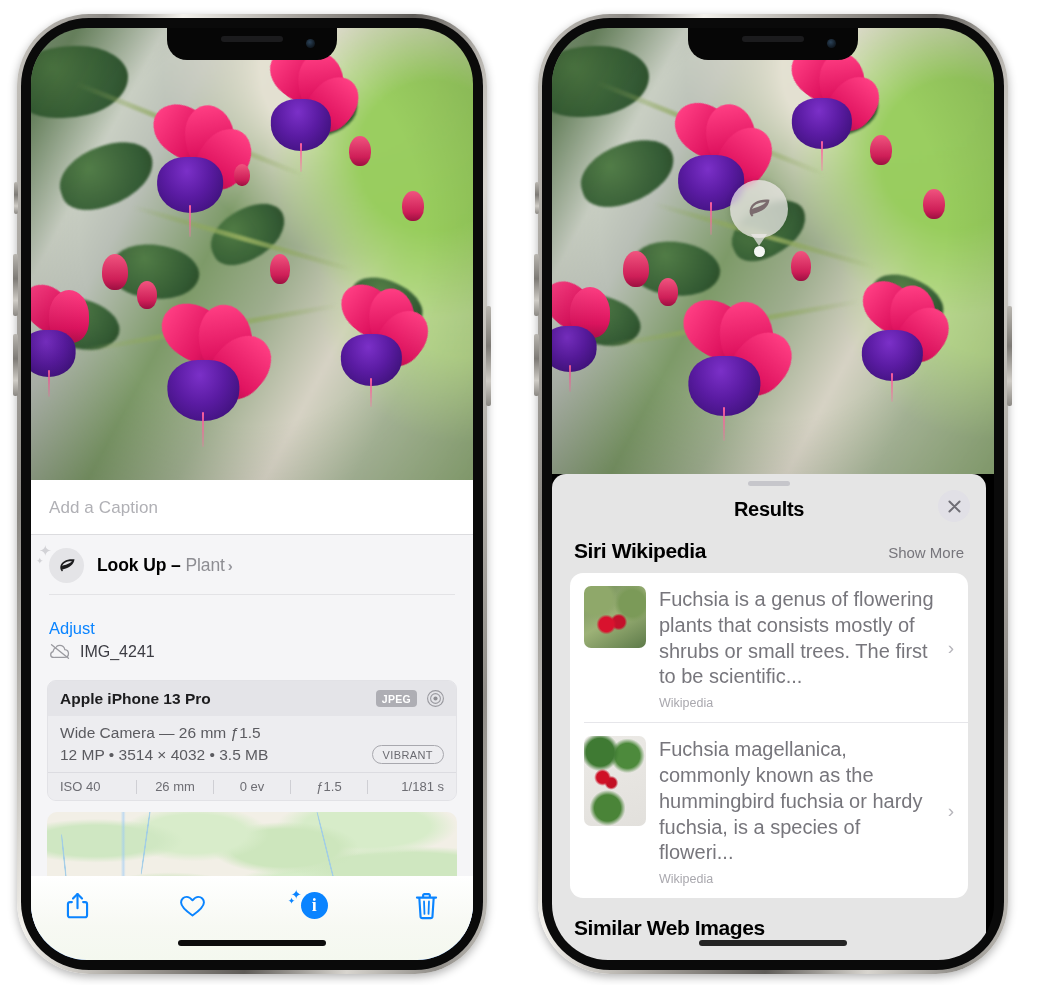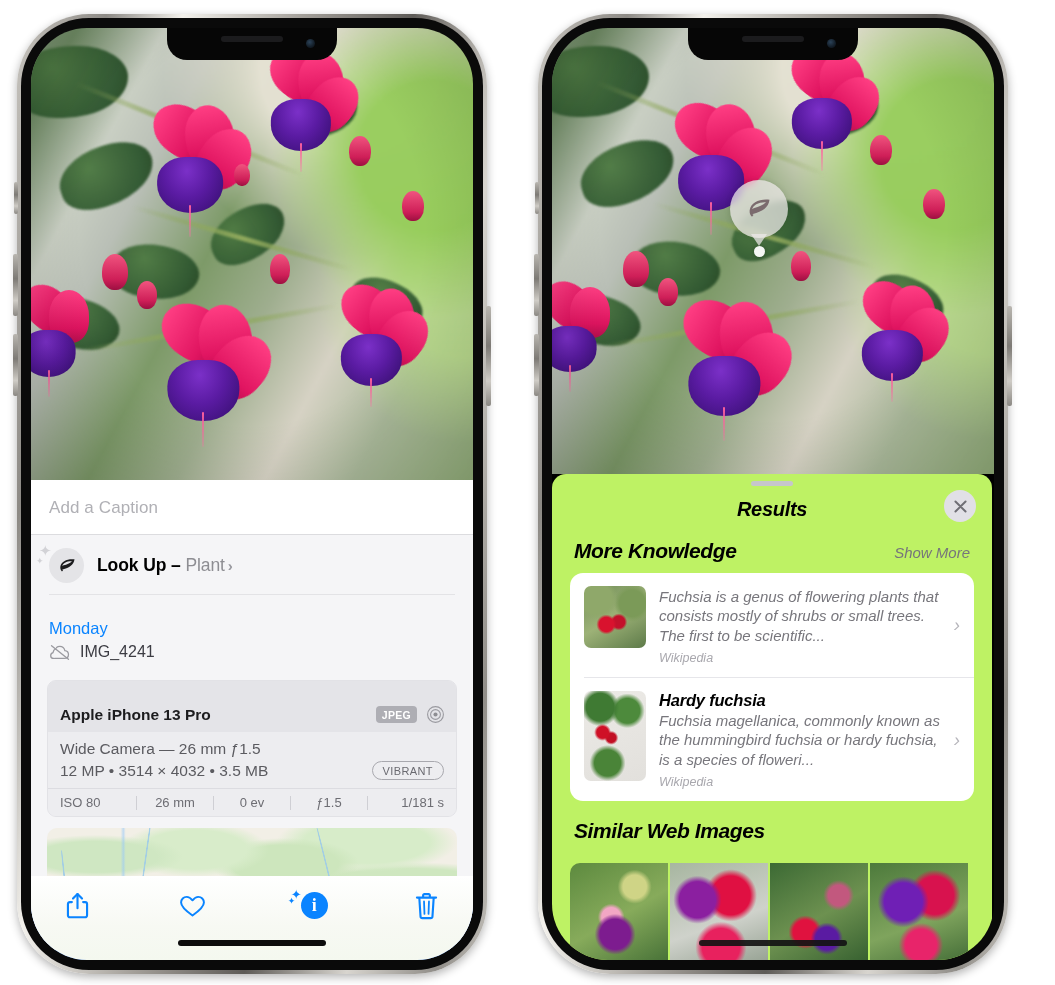--- a/index.html
+++ b/index.html
@@ -159,32 +159,32 @@
   .lookup-text { font-size: 17.5px; color: #000; font-weight: 700; letter-spacing: -.1px; }
   .lookup-text .sub { font-weight: 400; color: #8e8e93; }
   .chev-sm { color: #9a9aa0; font-size: 15px; margin-left: 3px; }
 
   .meta-sep { height: 1px; background: #e3e3e6; margin: 11px 0 0 0; }
 
   .meta-block { background: #fff; padding: 12px 18px 8px 18px; }
   .meta-top { display: flex; align-items: baseline; justify-content: space-between; }
   .meta-date { font-size: 16.5px; color: #000; font-weight: 700; letter-spacing: -.2px; }
   .adjust { font-size: 16.5px; color: #0a84ff; }
-  .meta-file { display: flex; align-items: flex-end; gap: 9px; margin-top: 5px; }
+  .meta-file { display: flex; align-items: flex-start; gap: 9px; margin-top: 5px; }
   .meta-file .name { font-size: 16px; color: #3c3c43; }
   .cloudoff { width: 22px; height: 17px; }
 
   
   .exif-card {
     margin: 11px 16px 0 16px; border-radius: 9px; overflow: hidden;
     background: #ededf0; border: 1px solid #e2e2e6;
   }
   .exif-head {
     display: flex; align-items: center; justify-content: space-between;
-    padding: 24px 11px 8px 12px; background: #e4e4e8; gap: 6px;
+    padding: 8px 11px 8px 12px; background: #e4e4e8; gap: 6px;
   }
   .exif-head .model { font-size: 15.5px; font-weight: 700; color: #1c1c1e; }
   .exif-head .right { display: flex; align-items: center; gap: 9px; }
   .fmt-badge {
     background: #aeaeb4; color: #fff; font-size: 10.5px; font-weight: 700;
     padding: 2.5px 6px; border-radius: 4px; letter-spacing: .3px;
   }
   .lens-icon { width: 19px; height: 19px; }
   .exif-body { padding: 8px 12px 8px 12px; background: #ededf0; }
   .exif-line1 { font-size: 15.5px; color: #5b5b60; }
@@ -275,24 +275,24 @@
     border-top: 12px solid rgba(236,232,232,.74);
   }
   .vlu-dot {
     position: absolute; z-index: 30;
     width: 11px; height: 11px; border-radius: 50%;
     background: rgba(255,255,255,.95);
     box-shadow: 0 0 4px rgba(0,0,0,.25);
   }
 
   .results-sheet {
-    position: absolute; left: 0; right: 2px; bottom: 0;
-    background: #bef264;
+    position: absolute; left: 0; right: 8px; bottom: 0;
+    background: #e5e5e5;
     border-radius: 14px 14px 0 0;
-    z-index: 20; overflow: hidden; font-style: italic;
+    z-index: 20; overflow: hidden;
   }
   .grabber {
     width: 42px; height: 5px; border-radius: 3px; background: #c6c6cb;
     margin: 7px auto 0 auto;
   }
   .res-head {
     position: relative; padding: 12px 0 18px 0; text-align: center;
   }
   .res-title { font-size: 20px; font-weight: 700; color: #000; letter-spacing: -.3px; }
   .close-btn {
@@ -330,21 +330,21 @@
     background:
       radial-gradient(circle at 30% 46%, #cf1026 0 9%, rgba(0,0,0,0) 13%),
       radial-gradient(circle at 44% 52%, #c20f24 0 8%, rgba(0,0,0,0) 12%),
       radial-gradient(circle at 26% 18%, #3f7a33 0 16%, rgba(0,0,0,0) 22%),
       radial-gradient(circle at 70% 22%, #4d8a3c 0 15%, rgba(0,0,0,0) 21%),
       radial-gradient(circle at 38% 80%, #4a8438 0 16%, rgba(0,0,0,0) 22%),
       linear-gradient(160deg,#eceae6,#e2e0dc);
   }
   .know-body { flex: 1; min-width: 0; padding-right: 18px; }
   .know-title { font-size: 16.5px; font-weight: 700; color: #000; letter-spacing: -.2px; }
-  .know-desc { font-size: 15px; color: #77767c; line-height: 1.29; margin-top: 1px; }
+  .know-desc { font-size: 20px; color: #77767c; line-height: 1.29; margin-top: 1px; }
   .know-src  { font-size: 12.5px; color: #a9a8ae; margin-top: 6px; }
   .know-chev {
     position: absolute; right: 14px; top: 50%; transform: translateY(-50%);
     color: #b6b5bb; font-size: 19px; font-weight: 300;
   }
 
   .simweb { margin-top: 18px; }
   .simweb .sec-title { padding: 0 0 0 0; }
   .sim-strip { display: flex; margin-top: 10px; padding-left: 18px; gap: 2px; overflow: hidden; }
   .sim-thumb { flex: 0 0 auto; width: 98px; height: 108px; overflow: hidden; }
@@ -464,21 +464,21 @@
             </div>
             <div class="lookup-text">
               <span>Look Up – </span><span class="sub">Plant</span><span class="chev-sm">›</span>
             </div>
           </div>
           <div class="meta-sep"></div>
         </div>
 
         <div class="meta-block" style="background:#f5f5f7;">
           <div class="meta-top">
-            <div class="adjust">Monday</div>
+            <div class="adjust">Adjust</div>
           </div>
           <div class="meta-file">
             <svg class="cloudoff" viewBox="0 0 26 20">
               <path d="M6.6 17h11.3c3 0 5.1-2 5.1-4.7 0-2.5-1.8-4.4-4.3-4.6-.6-3-3-5-6-5-1.5 0-2.8.5-3.8 1.3" fill="none" stroke="#9a9aa0" stroke-width="1.5" stroke-linecap="round"></path>
               <path d="M8.3 5.3C6.3 6.2 5 8 4.7 10.2 3 10.7 2 12.1 2 13.8 2 15.7 3.4 17 5.4 17" fill="none" stroke="#9a9aa0" stroke-width="1.5" stroke-linecap="round"></path>
               <path d="M3 2l20 16" stroke="#9a9aa0" stroke-width="1.6" stroke-linecap="round"></path>
             </svg>
             <div class="name">IMG_4241</div>
           </div>
         </div>
@@ -497,21 +497,21 @@
             </div>
           </div>
           <div class="exif-body">
             <div class="exif-line1">Wide Camera — 26 mm ƒ1.5</div>
             <div class="exif-line2row">
               <div class="exif-line2">12 MP • 3514 × 4032 • 3.5 MB</div>
               <div class="vibrant">VIBRANT</div>
             </div>
           </div>
           <div class="exif-foot">
-            <div class="cell">ISO 80</div>
+            <div class="cell">ISO 40</div>
             <div class="bar"></div>
             <div class="cell">26 mm</div>
             <div class="bar"></div>
             <div class="cell">0 ev</div>
             <div class="bar"></div>
             <div class="cell">ƒ1.5</div>
             <div class="bar"></div>
             <div class="cell">1/181 s</div>
           </div>
         </div>
@@ -641,38 +641,37 @@
         <div class="res-head">
           <div class="res-title">Results</div>
           <div class="close-btn">
             <svg viewBox="0 0 16 16">
               <path d="M2.6 2.6 L13.4 13.4 M13.4 2.6 L2.6 13.4" stroke="#6f6e75" stroke-width="2.1" stroke-linecap="round"></path>
             </svg>
           </div>
         </div>
 
         <div class="sec-head">
-          <div class="sec-title">More Knowledge</div>
+          <div class="sec-title">Siri Wikipedia</div>
           <div class="sec-action">Show More</div>
         </div>
 
         <div class="know-card">
           <div class="know-row">
             <div class="know-thumb thumb-a"></div>
             <div class="know-body">
               <div class="know-desc">Fuchsia is a genus of flowering plants that consists mostly of shrubs or small trees. The first to be scientific...</div>
               <div class="know-src">Wikipedia</div>
             </div>
             <div class="know-chev">›</div>
           </div>
           <div class="know-divider"></div>
           <div class="know-row">
             <div class="know-thumb tall thumb-b"></div>
             <div class="know-body">
-              <div class="know-title">Hardy fuchsia</div>
               <div class="know-desc">Fuchsia magellanica, commonly known as the hummingbird fuchsia or hardy fuchsia, is a species of floweri...</div>
               <div class="know-src">Wikipedia</div>
             </div>
             <div class="know-chev">›</div>
           </div>
         </div>
 
         <div class="simweb">
           <div class="sec-head">
             <div class="sec-title">Similar Web Images</div>

